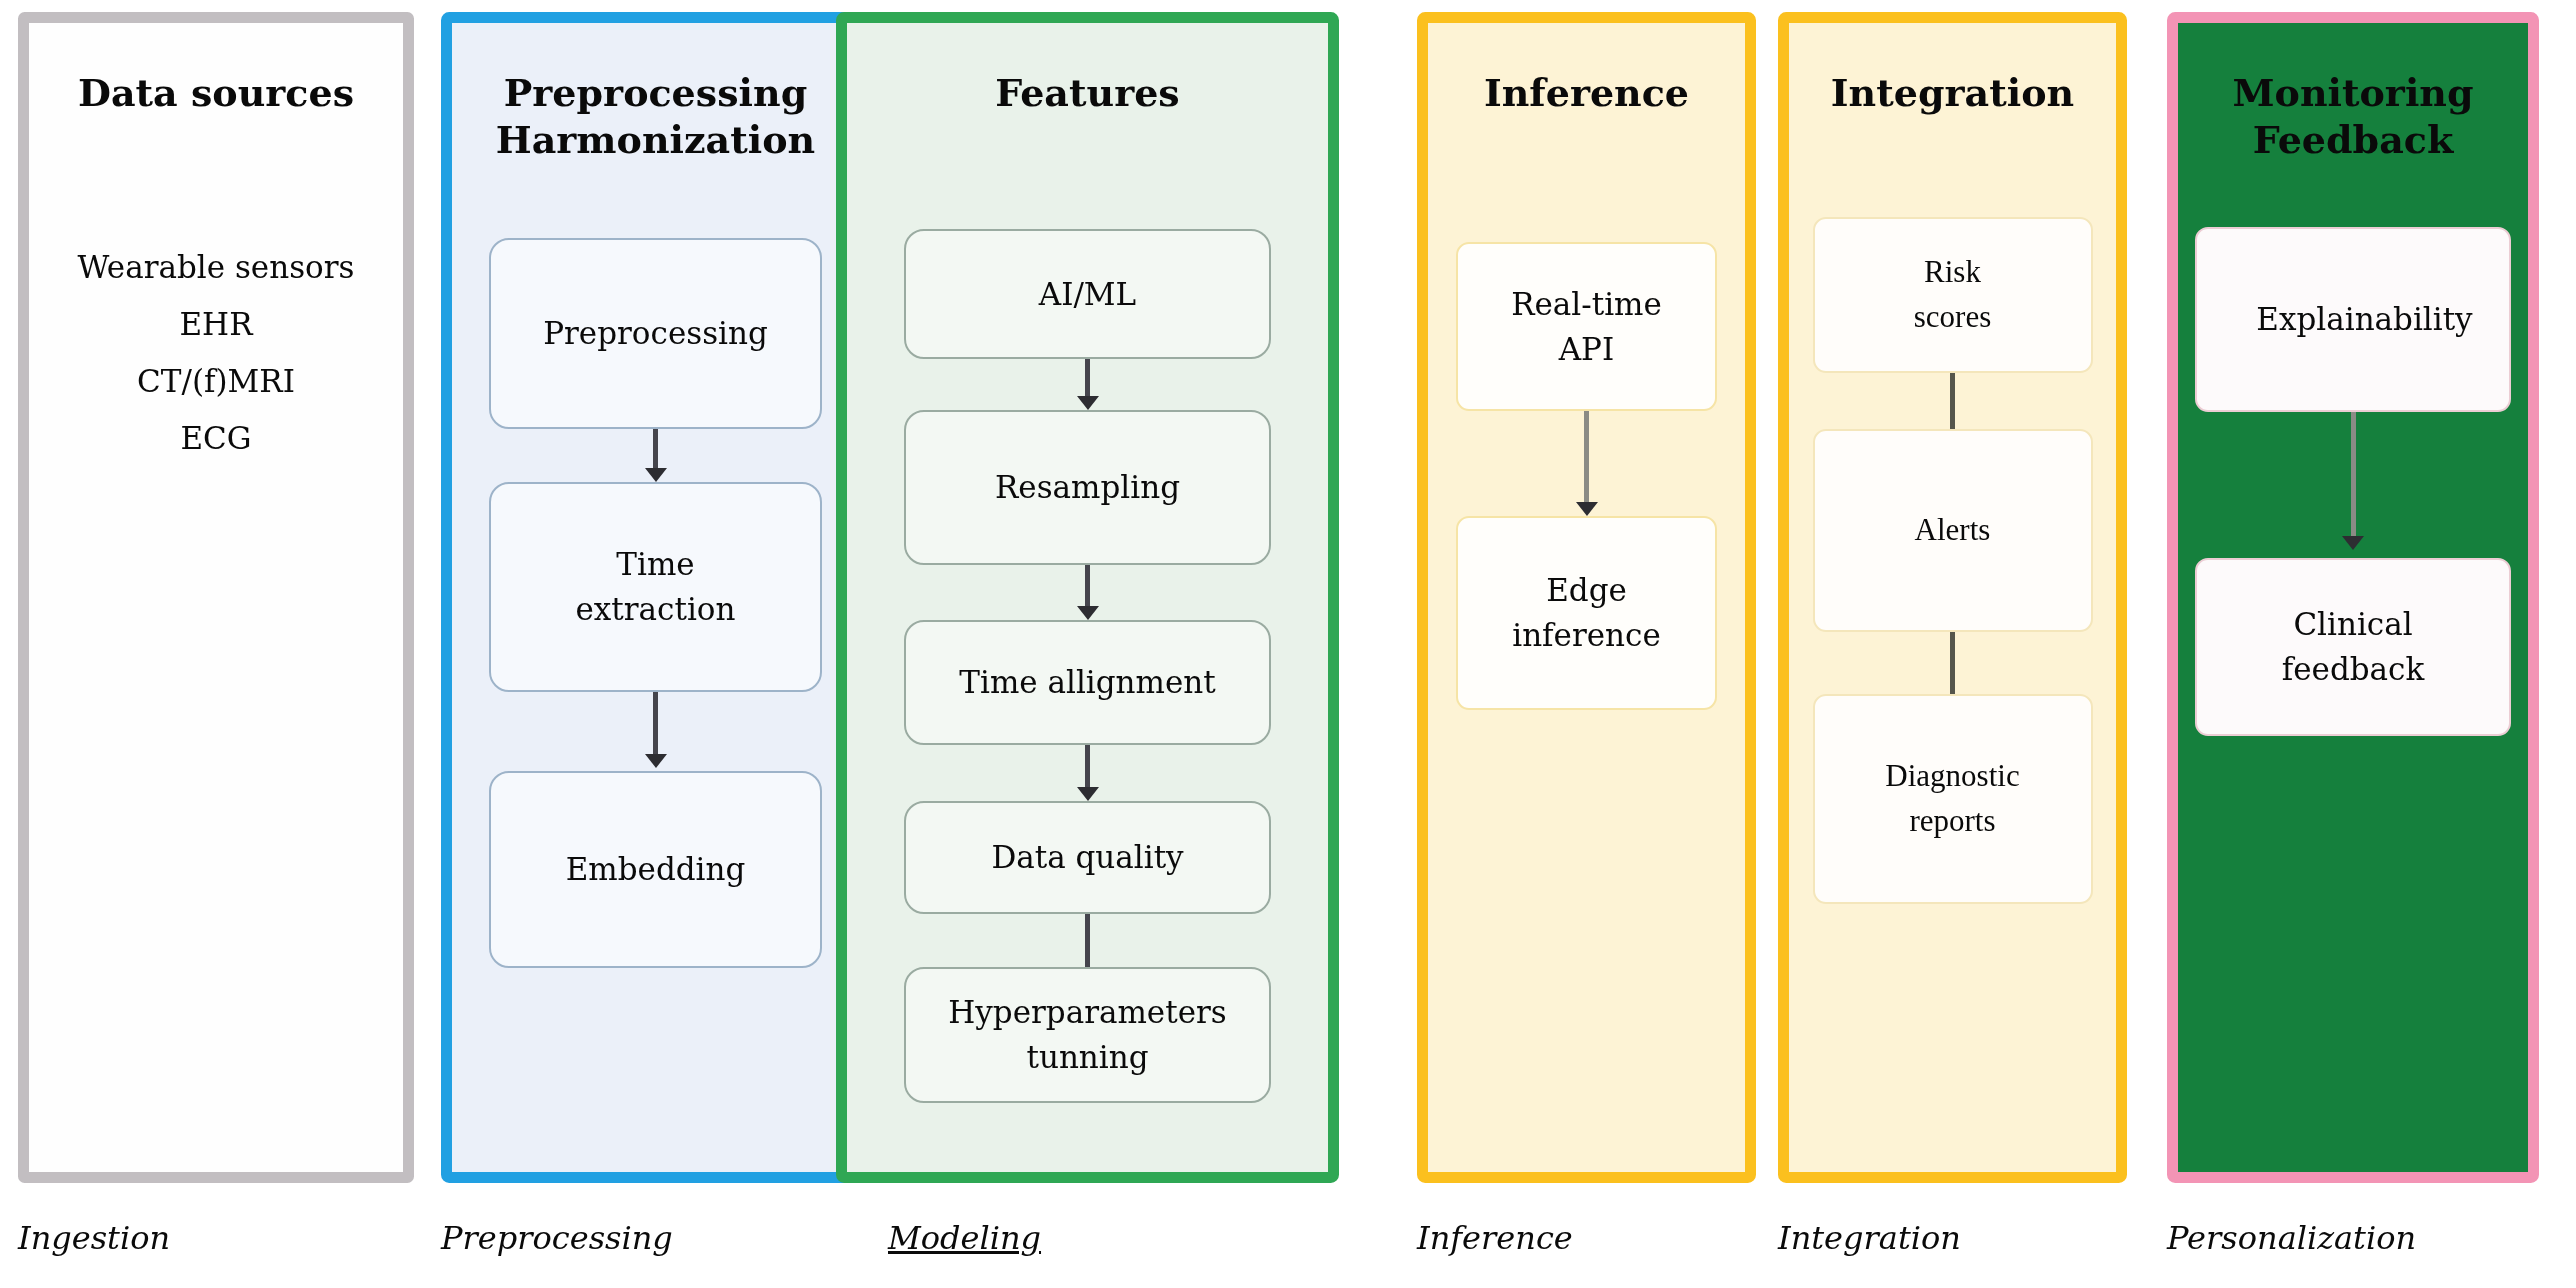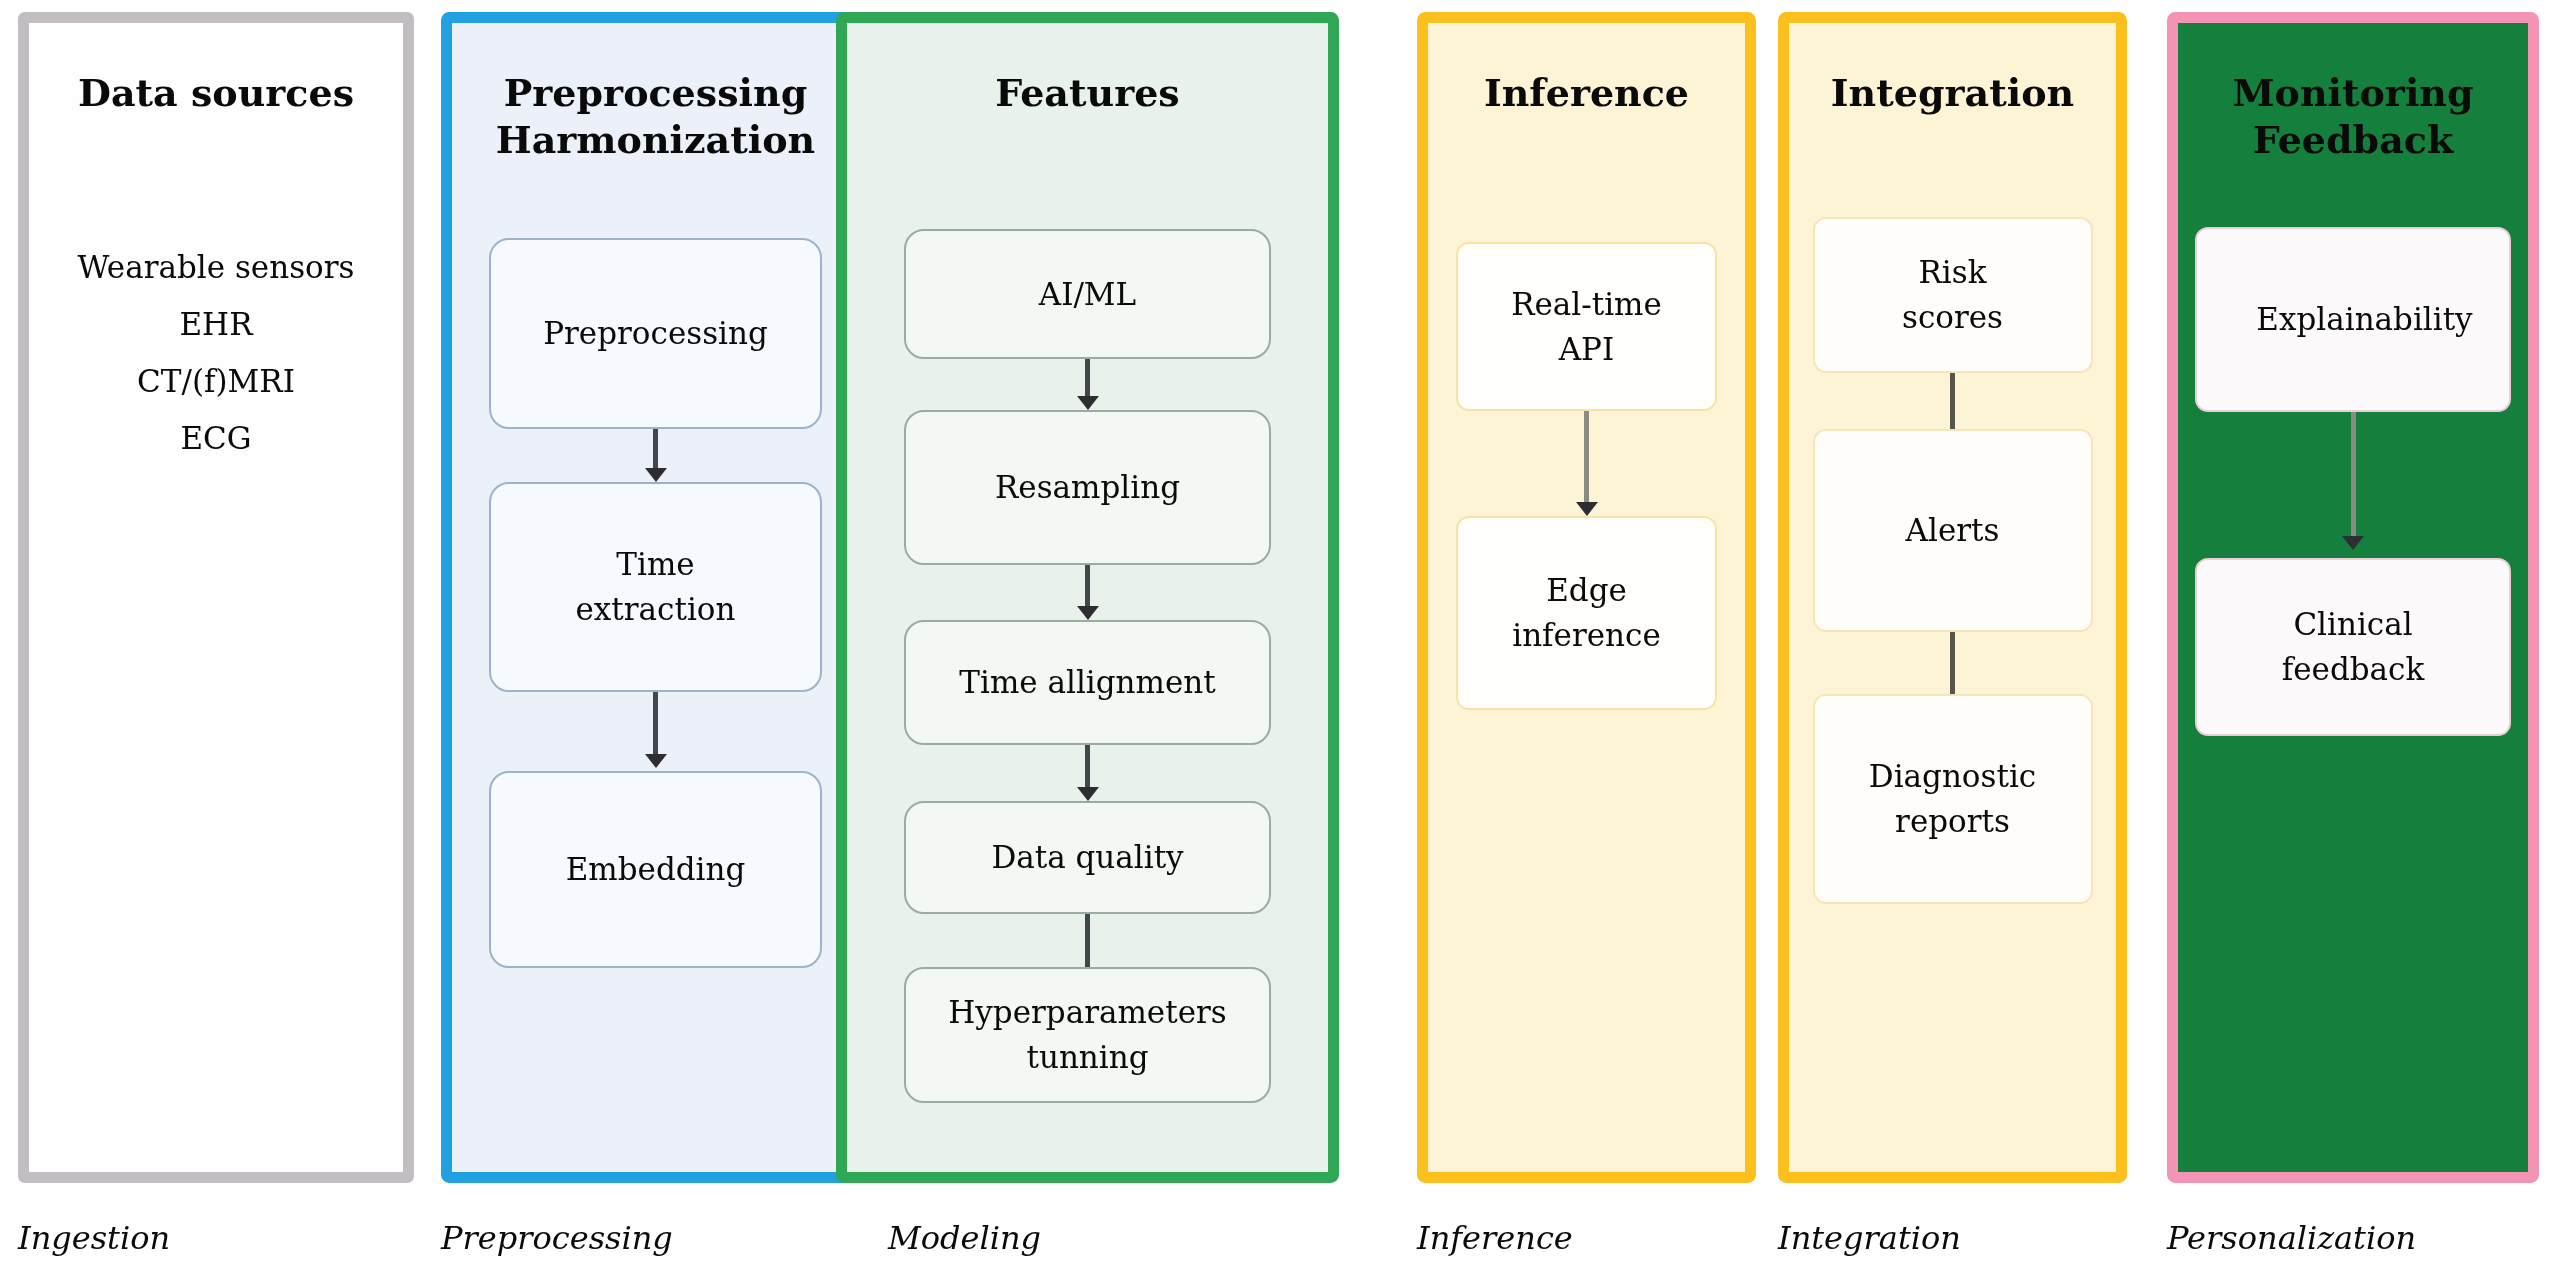--- a/index.html
+++ b/index.html
@@ -29,39 +29,39 @@
 
   .node {
     display:flex; align-items:center; justify-content:center;
     text-align:center; font-size:31px; line-height:1.45;
     white-space:pre-line; margin-left:auto; margin-right:auto;
     box-sizing:border-box; border:2.5px solid #ccc; background:#fff;
   }
   .p2 .node { width:333px; border-radius:20px; }
   .p3 .node { width:367px; border-radius:20px; }
   .p4 .node { width:261px; border-radius:13px; }
-  .p5 .node { width:280px; border-radius:13px; }
+  .p5 .node { width:280px; border-radius:13px;font-family:Liberation Serif, serif; }
   .p6 .node { width:316px; border-radius:13px; }
 
   .connector { width:5px; margin:0 auto; background:#45454d; }
   .p4 .connector, .p6 .connector { background:#8b8b85; }
   .p5 .connector { background:#56564c; }
   .conn-head {
     width:0; height:0; margin:0 auto;
     border-left:11.5px solid transparent; border-right:11.5px solid transparent;
     border-top:14px solid #2d2d32;
   }
 
   .stage-label {
     position:absolute; top:1219px; font-size:32px; font-style:italic;
     text-align:left;
   }
   .l1 { left:18px;   width:396px; }
   .l2 { left:441px;  width:429px; }
-  .l3 { left:888px; width:503px; }
+  .l3 { left:888px; width:503px;text-decoration:underline; }
   .l4 { left:1417px; width:339px; }
   .l5 { left:1778px; width:349px; }
   .l6 { left:2167px; width:372px; }
 </style>
 </head>
 <body>
 
 <div>
 
   <div class="panel p1" style="border-color: rgb(194, 190, 193); background-color: rgb(254, 254, 254);">

